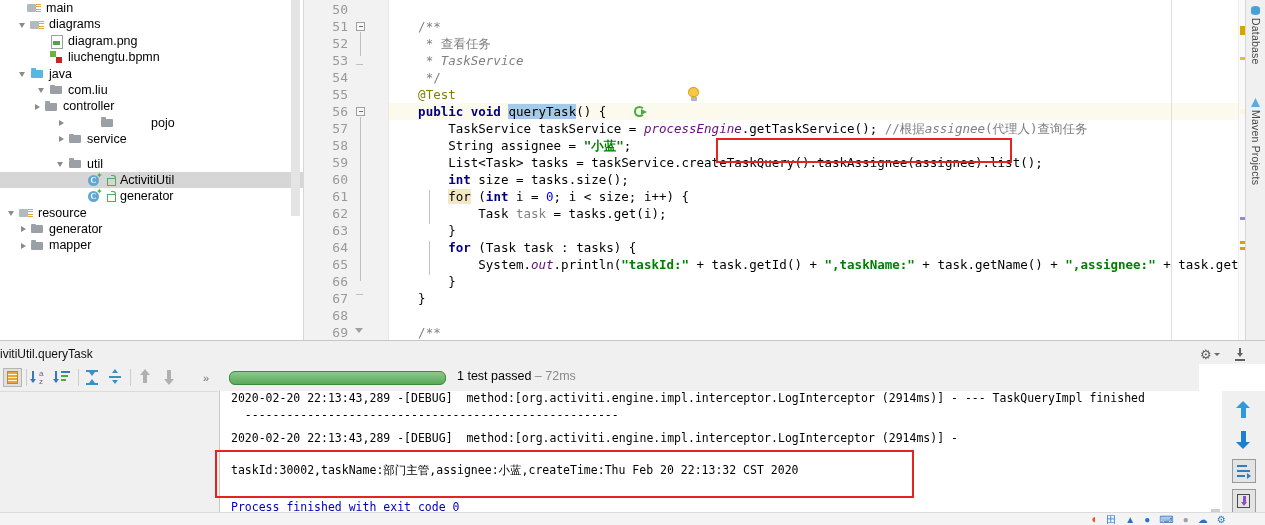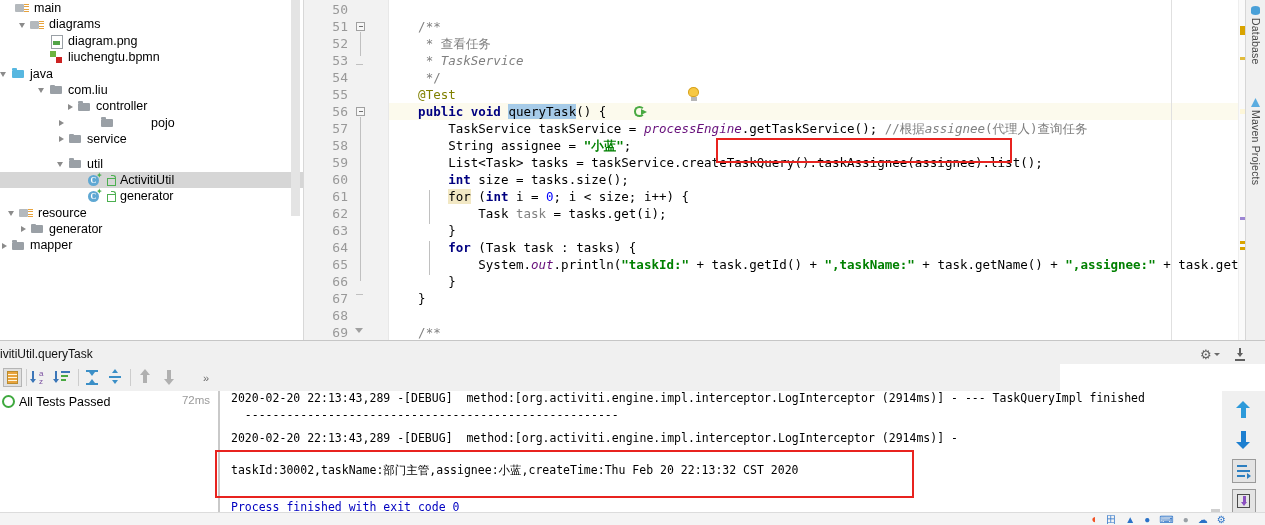--- a/index.html
+++ b/index.html
@@ -353,51 +353,51 @@
     position:absolute; left:303px; top:0; width:1px; height:340px; background:#d8d8d8;
   }
 </style>
 </head>
 <body>
 
 <div id="app">
 
   <div id="project-tree">
     <div id="tree-rows">
-        <div class="tree-row" style="padding-left: 4px;">
+        <div class="tree-row" style="padding-left: 16px;">
           <span class="arrow "></span>
           <span class="ticon ico-folder-res"></span>
           <span class="tlabel">main</span>
         </div>
         <div class="tree-row" style="padding-left: 19px;">
           <span class="arrow expanded"></span>
           <span class="ticon ico-folder-res"></span>
           <span class="tlabel">diagrams</span>
         </div>
         <div class="tree-row" style="padding-left: 38px;">
           <span class="arrow "></span>
           <span class="ticon ico-png"></span>
           <span class="tlabel">diagram.png</span>
         </div>
         <div class="tree-row" style="padding-left: 38px;">
           <span class="arrow "></span>
           <span class="ticon ico-bpmn"></span>
           <span class="tlabel">liuchengtu.bpmn</span>
         </div>
-        <div class="tree-row" style="">
+        <div class="tree-row" style="padding-left: 19px;">
           <span class="arrow expanded"></span>
           <span class="ticon ico-folder-src"></span>
           <span class="tlabel">java</span>
         </div>
         <div class="tree-row" style="padding-left: 38px;">
           <span class="arrow expanded"></span>
           <span class="ticon ico-folder"></span>
           <span class="tlabel">com.liu</span>
         </div>
-        <div class="tree-row" style="padding-left: 66px;">
+        <div class="tree-row" style="padding-left: 33px;">
           <span class="arrow collapsed"></span>
           <span class="ticon ico-folder"></span>
           <span class="tlabel">controller</span>
         </div>
         <div class="tree-row" style="padding-left: 57px; gap: 32px;">
           <span class="arrow collapsed"></span>
           <span class="ticon ico-folder"></span>
           <span class="tlabel">pojo</span>
         </div>
         <div class="tree-row" style="padding-left: 57px;">
@@ -431,21 +431,21 @@
         <div class="tree-row" style="padding-left: 8px;">
           <span class="arrow expanded"></span>
           <span class="ticon ico-folder-res"></span>
           <span class="tlabel">resource</span>
         </div>
         <div class="tree-row" style="padding-left: 19px;">
           <span class="arrow collapsed"></span>
           <span class="ticon ico-folder"></span>
           <span class="tlabel">generator</span>
         </div>
-        <div class="tree-row" style="">
+        <div class="tree-row" style="padding-left: 19px;">
           <span class="arrow collapsed"></span>
           <span class="ticon ico-folder"></span>
           <span class="tlabel">mapper</span>
         </div>
       </div>
     <div id="tree-scrollbar"></div>
   </div>
   <div id="tree-edge"></div>
 
   <div id="editor">
@@ -610,28 +610,31 @@
       <div class="tbbtn" style="left:160px;">
         <div style="position:absolute;left:7px;top:2px;width:4px;height:10px;background:#b0b0b0;"></div>
         <div style="position:absolute;left:3.5px;top:11px;width:0;height:0;border-left:5.5px solid transparent;border-right:5.5px solid transparent;border-top:6px solid #b0b0b0;"></div>
       </div>
 
       <div class="tbbtn" style="left:200px;">
         <div style="position:absolute;left:3px;top:5px;font-size:11px;color:#6a6a6a;font-family:'Liberation Sans',sans-serif;line-height:11px;">»</div>
       </div>
     </div>
 
-
-    <div id="tests-panel">
-      <div id="test-root-row">
-        <div id="test-ok-ico"></div>
-        <span>All Tests Passed</span>
-        <span id="test-time">72ms</span>
-      </div>
-    </div>
+    <div id="progress-area">
+      <div id="progress-bar"></div>
+      <div id="progress-label">
+        <span>1 test passed</span>
+        <span id="progress-sub">
+          <span>–</span>
+          <span>72ms</span>
+        </span>
+      </div>
+    </div>
+
 
     <div id="console">
       <div id="console-lines">
           <div class="cline" style="top: 0px;">2020-02-20 22:13:43,289 -[DEBUG]  method:[org.activiti.engine.impl.interceptor.LogInterceptor (2914ms)] - --- TaskQueryImpl finished</div>
           <div class="cline" style="top: 17px;">  ------------------------------------------------------</div>
           <div class="cline" style="top: 40px;">2020-02-20 22:13:43,289 -[DEBUG]  method:[org.activiti.engine.impl.interceptor.LogInterceptor (2914ms)] -</div>
           <div class="cline" style="top: 72px;">taskId:30002,taskName:部门主管,assignee:小蓝,createTime:Thu Feb 20 22:13:32 CST 2020</div>
           <div class="cline blue" style="top: 109px;">Process finished with exit code 0</div>
         </div>
     </div>

